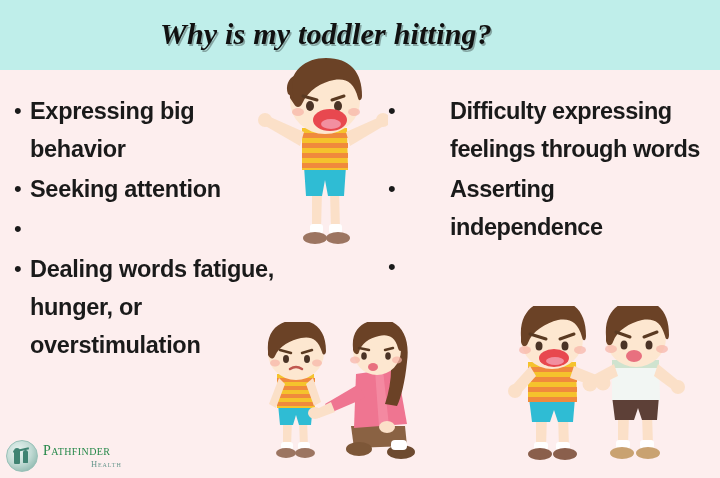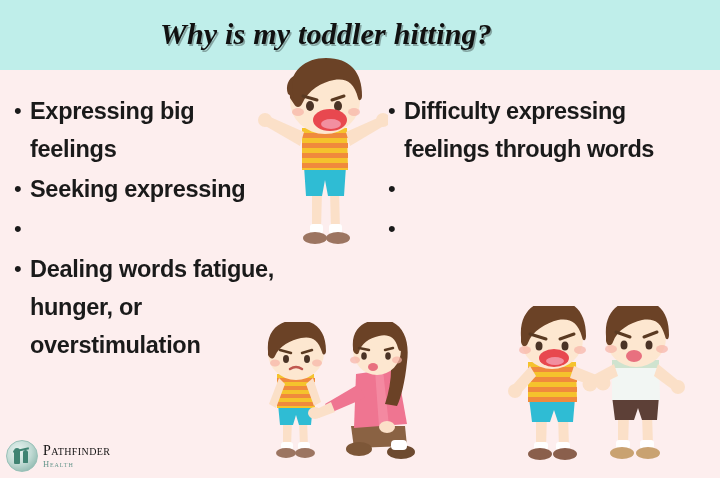--- a/index.html
+++ b/index.html
@@ -63,21 +63,21 @@
     margin-right: 2px;
   }
   .bullet-text {
     font-size: 23.5px;
     font-weight: bold;
     line-height: 38px;
     color: #1a1a1a;
     letter-spacing: -0.3px;
     white-space: pre-line;
   }
-  .col-right .bullet-text { letter-spacing: -0.45px; }
+  .col-right .bullet-text { letter-spacing: -0.45px; margin-left: 46px; }
 
   
   .logo {
     position: absolute;
     left: 6px;
     bottom: 6px;
     display: flex;
     align-items: center;
     z-index: 8;
     opacity: 0.92;
@@ -106,33 +106,34 @@
   .logo-mark .fig-arm {
     position: absolute; left: 6px; top: 8px;
     width: 16px; height: 2px;
     background: #2f7a68;
     transform: rotate(-12deg);
   }
   .logo-words { margin-left: 5px; line-height: 1; }
   .logo-name {
     font-family: "Liberation Serif", serif;
     font-size: 14px;
-    color: #000000;
+    color: #15803d;
     letter-spacing: 0.4px;
     font-variant: small-caps;
     text-transform: capitalize;
   }
   .logo-sub {
     font-family: "Liberation Serif", serif;
     font-size: 8.5px;
     color: #5a8f84;
     letter-spacing: 0.9px;
     margin-top: 2px;
     text-transform: capitalize;
     font-variant: small-caps;
+    margin-left: 48px;
   }
   
   .illus { position: absolute; z-index: 3; }
   .illus svg { display: block; }
 </style>
 </head>
 <body>
 
 <div id="poster" style="background: rgb(253, 238, 238);">
 
@@ -304,45 +305,47 @@
         <ellipse cx="103" cy="43" rx="6" ry="4" fill="#f6b3a6" opacity="0.7"></ellipse>
         <ellipse cx="154" cy="43" rx="6" ry="4" fill="#f6b3a6" opacity="0.7"></ellipse>
       </g>
     </svg>
   </div>
 
   <div class="col col-left">
     <div class="bullet-item">
       <span class="bullet-dot">•</span>
       <span class="bullet-text">Expressing big
-feelings</span>
-    </div>
-    <div class="bullet-item">
-      <span class="bullet-dot">•</span>
-      <span class="bullet-text">Seeking expressing</span>
+behavior</span>
+    </div>
+    <div class="bullet-item">
+      <span class="bullet-dot">•</span>
+      <span class="bullet-text">Seeking attention</span>
     </div>
     <div class="bullet-item">
       <span class="bullet-dot">•</span>
     </div>
     <div class="bullet-item">
       <span class="bullet-dot">•</span>
       <span class="bullet-text">Dealing words fatigue,
 hunger, or
 overstimulation</span>
     </div>
   </div>
 
   <div class="col col-right">
     <div class="bullet-item">
       <span class="bullet-dot">•</span>
       <span class="bullet-text">Difficulty expressing
 feelings through words</span>
     </div>
     <div class="bullet-item">
       <span class="bullet-dot">•</span>
+      <span class="bullet-text">Asserting
+independence</span>
     </div>
     <div class="bullet-item">
       <span class="bullet-dot">•</span>
     </div>
   </div>
 
   <div class="logo">
     <div class="logo-mark">
       <span class="fig-arm"></span>
       <span class="fig-a"></span>

